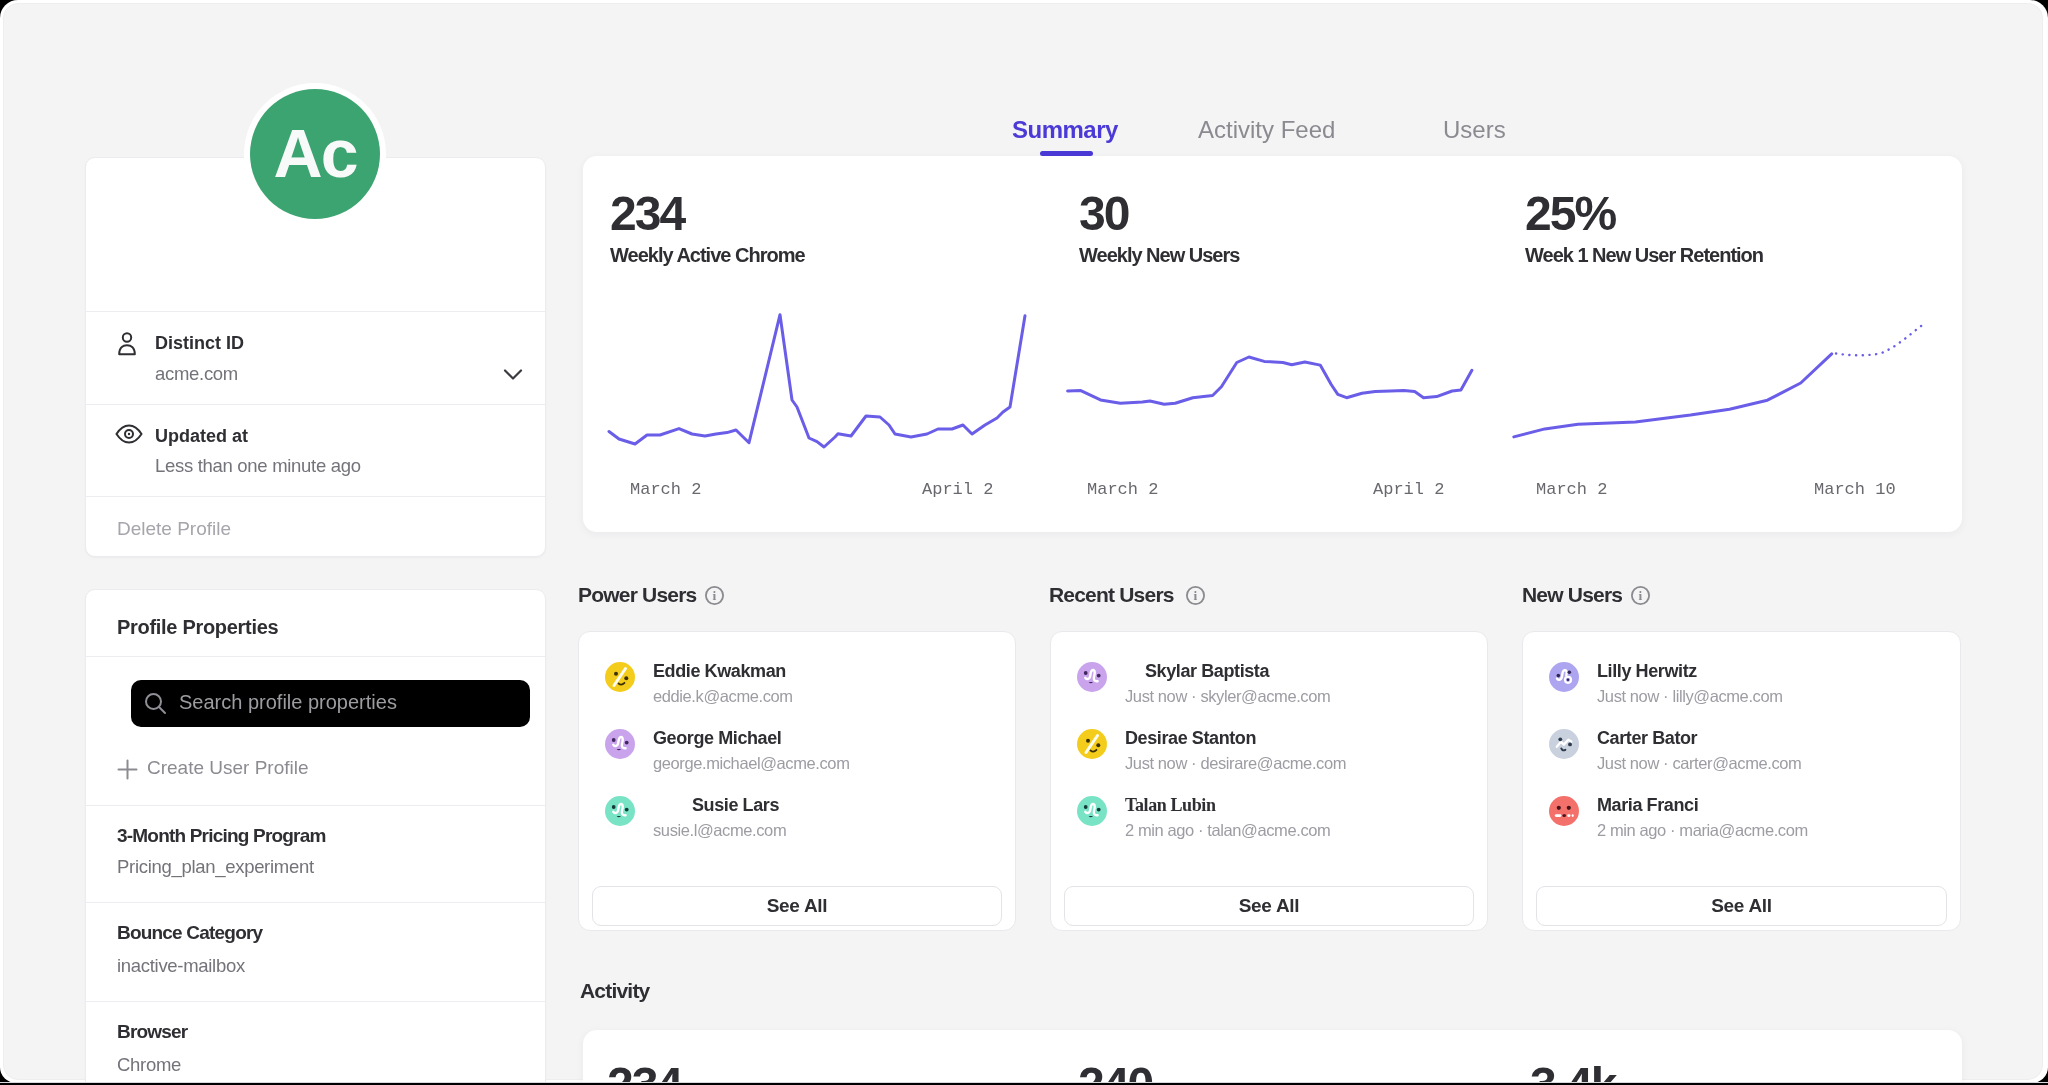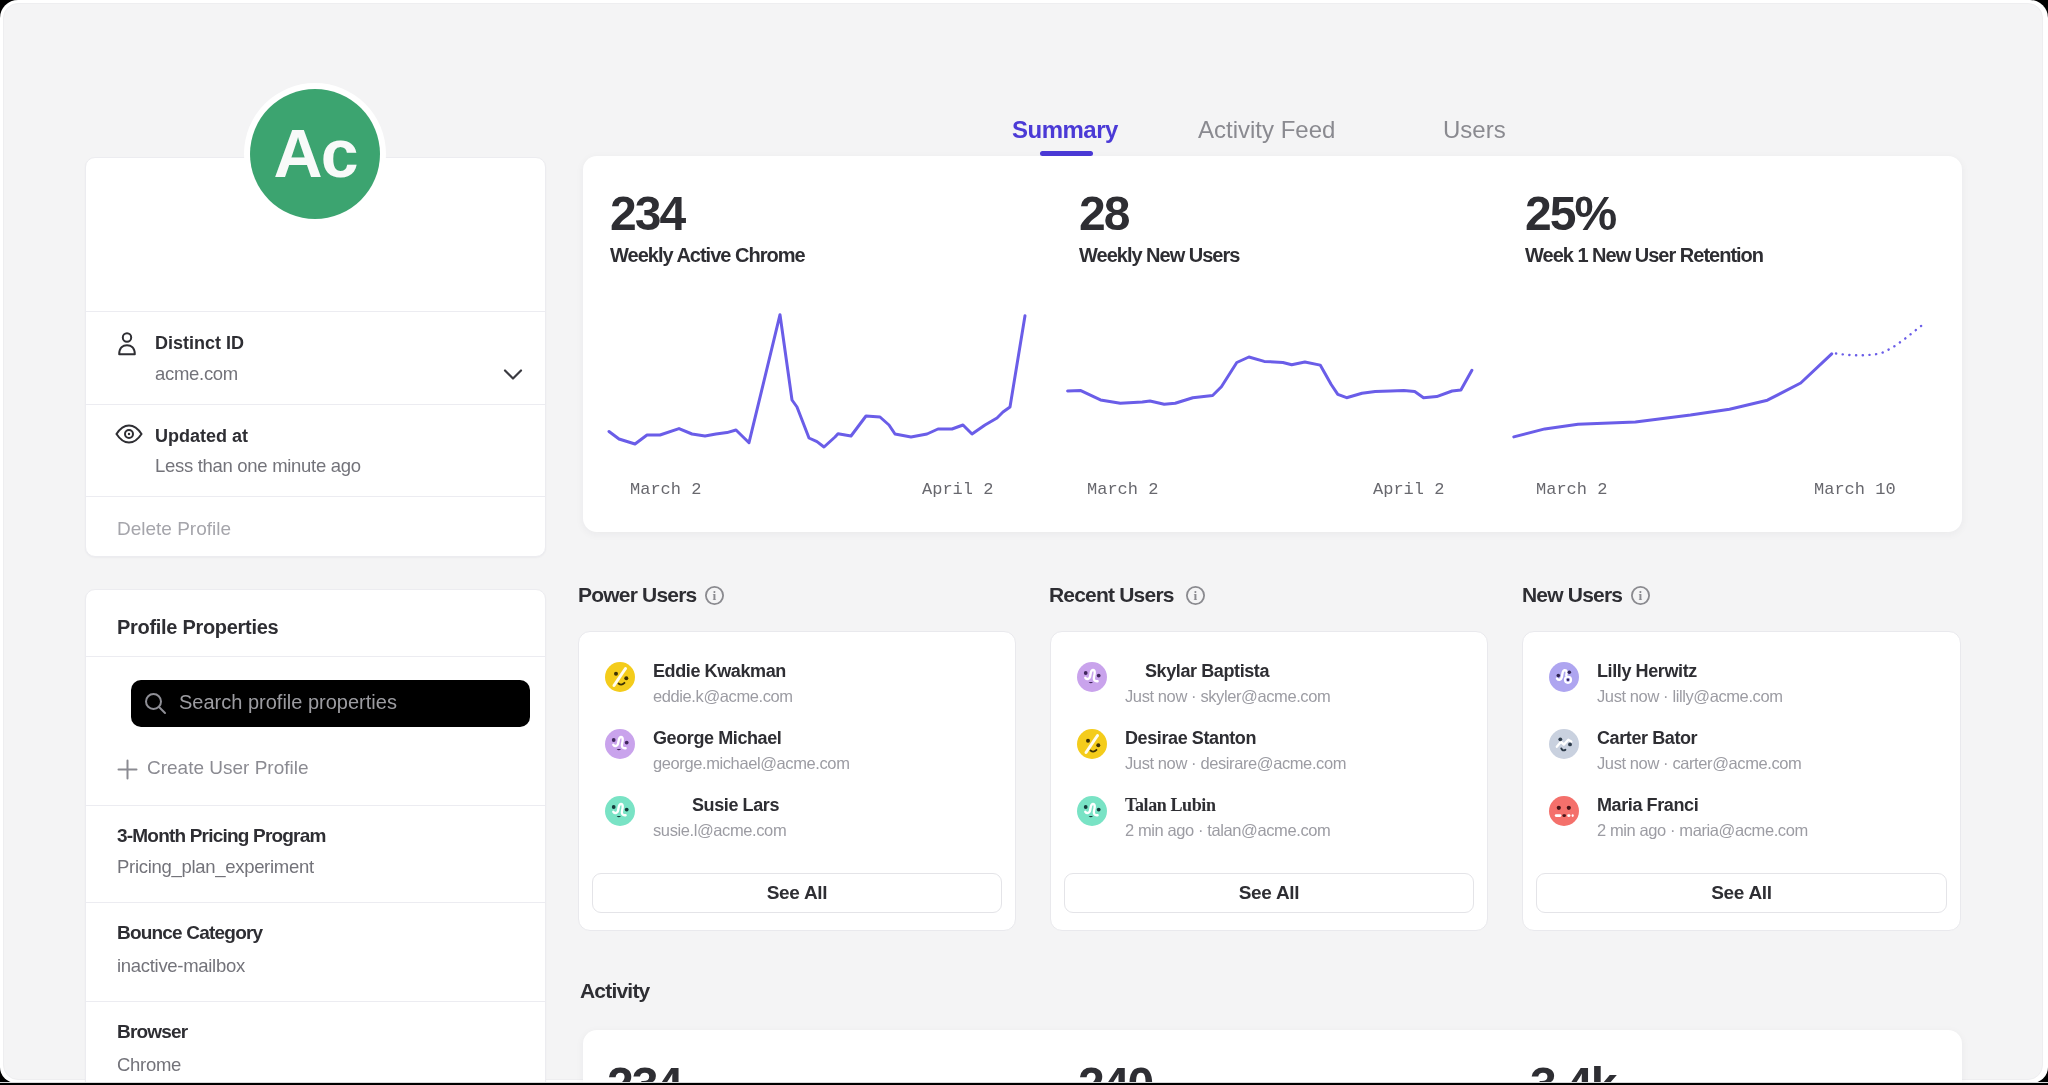--- a/index.html
+++ b/index.html
@@ -38,21 +38,21 @@
   .biglabel{position:absolute;font-size:20px;font-weight:bold;letter-spacing:-1px;color:#2e2e33;}
   .axlabel{position:absolute;font-family:"Liberation Mono",monospace;font-size:17px;color:#68686e;}
 
   
   .uhead{position:absolute;font-size:21px;font-weight:bold;letter-spacing:-0.8px;color:#2e2e33;}
   .ucard{position:absolute;top:631px;width:438px;height:300px;background:#fff;
     border:1.5px solid #e9e9ed;border-radius:12px;box-sizing:border-box;}
   .uavatar{position:absolute;left:26px;width:30px;height:30px;}
   .uname{position:absolute;left:74px;font-size:18px;font-weight:bold;letter-spacing:-0.4px;color:#2e2e33;}
   .umail{position:absolute;left:74px;font-size:16.5px;letter-spacing:-0.4px;color:#9c9ca3;}
-  .seeall{position:absolute;left:13px;right:13px;top:241px;height:38px;border:1.5px solid #e4e4e8;
+  .seeall{position:absolute;left:13px;right:13px;top:254px;height:38px;border:1.5px solid #e4e4e8;
     border-radius:9px;text-align:center;line-height:38px;font-size:19px;font-weight:bold;
     letter-spacing:-0.3px;color:#2e2e33;}
 
   
   #cardB{left:85px;top:589px;width:459px;height:560px;}
   #searchbox{position:absolute;left:45px;top:90px;width:399px;height:47px;border-radius:10px;
     background:#000000;box-sizing:border-box;}
   #searchbox span{position:absolute;left:48px;top:11px;font-size:20px;color:#9c9ca1;}
   .propTitle{position:absolute;left:31px;font-size:19px;font-weight:bold;letter-spacing:-0.8px;color:#2e2e33;}
   .propVal{position:absolute;left:31px;font-size:18.5px;letter-spacing:-0.3px;color:#73737a;}
@@ -119,21 +119,21 @@
   </div>
 
   <div class="tab b" style="left:1012px;color:#4b3ad6;">Summary</div>
   <div class="tab" style="left:1198px;color:#8a8a90;letter-spacing:0;">Activity Feed</div>
   <div class="tab" style="left:1443px;color:#8a8a90;letter-spacing:0;">Users</div>
   <div id="tabline"></div>
 
   <div class="card" id="chartCard">
     <div class="bignum" style="left:27px;top:30px;">234</div>
     <div class="biglabel" style="left:27px;top:88px;">Weekly Active Chrome</div>
-    <div class="bignum" style="left:496px;top:30px;">28</div>
+    <div class="bignum" style="left:496px;top:30px;">30</div>
     <div class="biglabel" style="left:496px;top:88px;">Weekly New Users</div>
     <div class="bignum" style="left:942px;top:30px;">25%</div>
     <div class="biglabel" style="left:942px;top:88px;">Week 1 New User Retention</div>
     <svg class="abs" style="left:0;top:0;" width="1379" height="376" viewBox="0 0 1379 376">
       <polyline fill="none" stroke="#6a5de8" stroke-width="3" stroke-linejoin="round" stroke-linecap="round" points="26,275.5 36,283 52,288 64,279 77,279 96,272.6 109,278 122,280 133,278 144,276.6 153,274 166,286.7 197,158.7 209,244 214,251 226,282 234,285.6 241,291 252,281 255,277.7 268,280 283,260 297,261 306,269 312,278 328,281 344,278 355,273 369,273 380,269 389,278 402,269 414,262 420,256 427,251 442,159.8"></polyline>
       <polyline fill="none" stroke="#6a5de8" stroke-width="3" stroke-linejoin="round" stroke-linecap="round" points="484.6,235 497.8,234.6 517.5,243.9 537.3,247.2 559.3,246 567,245 581.2,248.2 592.2,247.2 609.8,241.7 629.6,239.5 638.4,230.7 653.8,206.5 665.9,201 681.2,205.4 699.9,206.5 708.7,208.7 721.9,206 737.2,209.1 748.2,228.5 754.8,238.4 763.6,241.7 779,237.3 792.2,235.5 807.6,235 820.8,234.6 831.7,235.5 840.5,241.7 853.7,240.6 869.1,235 877.9,234 888.9,214.2"></polyline>
       <polyline fill="none" stroke="#6a5de8" stroke-width="3" stroke-linejoin="round" stroke-linecap="round" points="930.8,280.9 961.8,272.9 995,268.3 1052.4,266 1107.5,259.1 1146.5,253.3 1184.4,244.2 1217.7,227 1248.7,197.8"></polyline>
       <polyline fill="none" stroke="#6a5de8" stroke-width="2.4" stroke-linecap="round" stroke-dasharray="0.2 6.5" points="1253,197.5 1263,198.8 1273,199.3 1283,199.2 1293,198.2 1301,196.2 1311,190.5 1321,183.5 1331,175.5 1340,168.5"></polyline>
     </svg>
     <div class="axlabel" style="left:47px;top:324px;">March 2</div>

